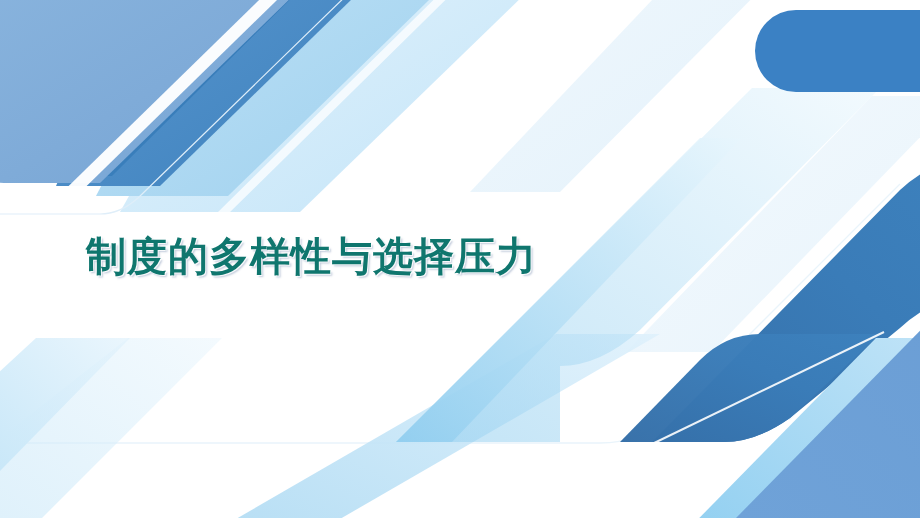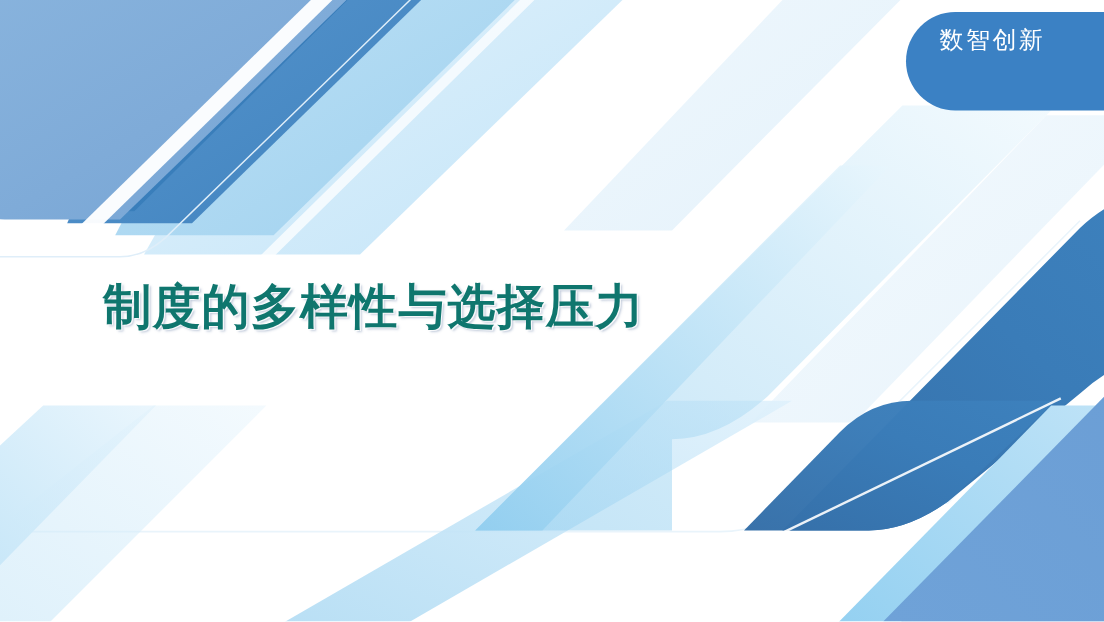--- a/index.html
+++ b/index.html
@@ -172,18 +172,17 @@
 
       <path fill="url(#gWedgeHi)" d="M 660 558 L 876 338 L 930 338 L 712 558 Z"></path>
       <path fill="url(#gWedge)" d="M 712 558 L 930 336 L 960 336 L 960 558 Z"></path>
       <path fill="url(#gWedge)" d="M 736 518 L 960 290 L 960 518 Z"></path>
 
       <path fill="none" stroke="#ffffff" stroke-width="2" opacity="0.9" d="M 648 446 L 884 332"></path>
     </g>
   </svg>
 
   <div id="badge">
-    <span class="badge-line">数智创新</span>
   </div>
 
   <div id="title">制度的多样性与选择压力</div>
 
 </div>
 
 </body></html>

